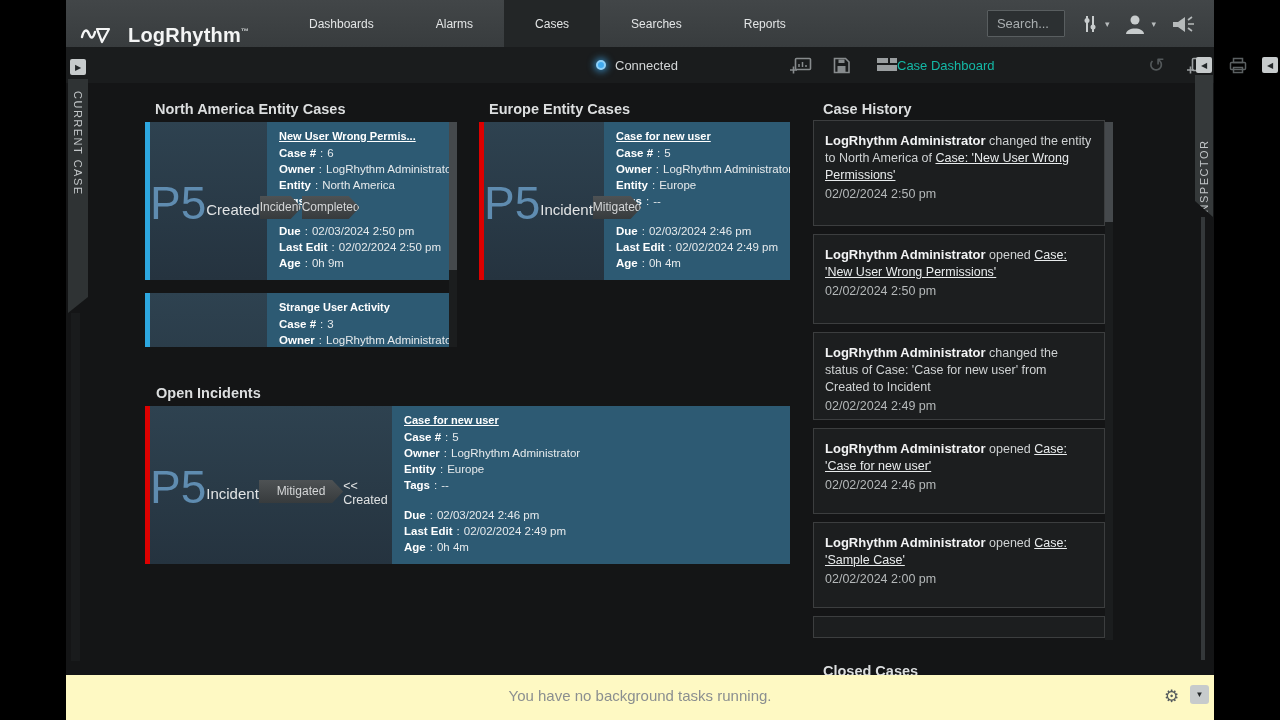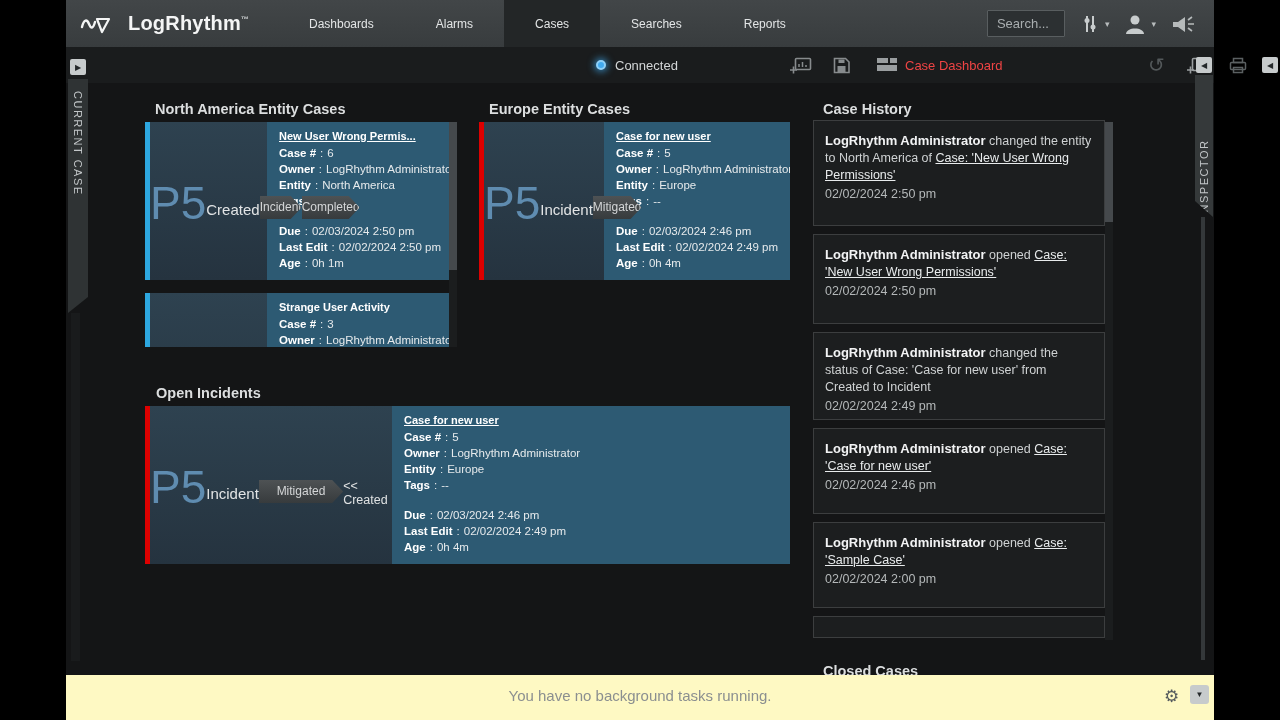--- a/index.html
+++ b/index.html
@@ -2,42 +2,42 @@
 <html><head>
 <meta charset="utf-8">
 <style>
   * { margin:0; padding:0; box-sizing:border-box; }
   html,body { width:1280px; height:720px; background:#000; overflow:hidden;
     font-family:"Liberation Sans","DejaVu Sans",sans-serif; }
 
   
   .nav-bar { position:absolute; left:66px; top:0; width:1148px; height:47px;
     background:linear-gradient(#424648,#383c3e); display:flex; align-items:stretch; }
-  .logo-wrap { display:flex; align-items:center; padding-left:14px; width:212px; }
+  .logo-wrap { display:flex; align-items:flex-end; padding-left:14px; width:212px; }
   .logo-text { color:#f4f5f5; font-size:20px; font-weight:bold; margin-left:8px; letter-spacing:.2px; }
   .logo-tm { color:#cfd2d3; font-size:8px; vertical-align:super; }
   .nav-tabs { display:flex; align-items:stretch; }
   .nav-tab { display:flex; align-items:center; padding:0 23px; margin:0 8px;
     color:#e3e5e6; font-size:12px; cursor:pointer; }
   .nav-tab.active { background:#232627; margin:0; padding:0 31px; }
   .nav-right { margin-left:auto; display:flex; align-items:center; padding-right:18px; gap:14px; }
   .search-box { width:78px; height:27px; background:#2c3032; border:1px solid #595e60;
     border-radius:1px; color:#a9aeb0; font-size:13px; line-height:25px; padding-left:9px; }
   .icon-group { display:flex; align-items:center; gap:2px; }
   .caret { color:#b8bcbd; font-size:9px; margin-left:2px; }
 
   
   .toolbar { position:absolute; left:66px; top:47px; width:1148px; height:36px;
     background:#1a1c1d; }
   .connected { position:absolute; left:530px; top:0; height:36px; display:flex; align-items:center; gap:9px; }
   .conn-dot { width:10px; height:10px; border-radius:50%; background:#41aaf0;
     box-shadow:0 0 7px 2px rgba(65,170,240,.65); border:2px solid #8ed0f8; }
   .conn-label { color:#d3d6d7; font-size:13px; }
   .tb-icon { position:absolute; top:0; height:36px; display:flex; align-items:center; }
-  .dash-name { color:#ef4444; font-size:13px; margin-left:8px; }
+  .dash-name { color:#14b8a6; font-size:13px; }
   .undo-glyph { color:#53585a; font-size:20px; }
   .sq-btn { width:16px; height:16px; background:#c7cbcc; border-radius:2px;
     display:flex; align-items:center; justify-content:center; color:#24282a; font-size:8px; }
 
   
   .rail-btn-left { position:absolute; left:70px; top:59px; }
   .left-tab { position:absolute; left:68px; top:79px; width:20px; height:234px; background:#2f3334;
     clip-path:polygon(0 0,100% 0,100% calc(100% - 16px),0 100%);
     display:flex; justify-content:center; padding-top:12px; }
   .left-tab span { writing-mode:vertical-rl; color:#c3c7c9; font-size:11px; letter-spacing:1.5px; }
@@ -229,21 +229,21 @@
     </div>
     <div class="card-detail">
       <div class="card-title underlined">New User Wrong Permis...</div>
       <div class="drow"><span class="dlabel">Case #</span><span class="dsep">:</span><span>6</span></div>
       <div class="drow"><span class="dlabel">Owner</span><span class="dsep">:</span><span>LogRhythm Administrator</span></div>
       <div class="drow"><span class="dlabel">Entity</span><span class="dsep">:</span><span>North America</span></div>
       <div class="drow"><span class="dlabel">Tags</span><span class="dsep">:</span><span>--</span></div>
       <div class="gap-row"></div>
       <div class="drow"><span class="dlabel">Due</span><span class="dsep">:</span><span>02/03/2024 2:50 pm</span></div>
       <div class="drow"><span class="dlabel">Last Edit</span><span class="dsep">:</span><span>02/02/2024 2:50 pm</span></div>
-      <div class="drow"><span class="dlabel">Age</span><span class="dsep">:</span><span>0h 1m</span></div>
+      <div class="drow"><span class="dlabel">Age</span><span class="dsep">:</span><span>0h 9m</span></div>
     </div>
   </div>
 
   <div class="case-card" style="left:0; top:173px; width:302px; height:158px;">
     <div class="stripe stripe-blue"></div>
     <div class="card-left" style="width:117px;">
       <div class="priority">P5</div>
     </div>
     <div class="card-detail">
       <div class="card-title">Strange User Activity</div>

